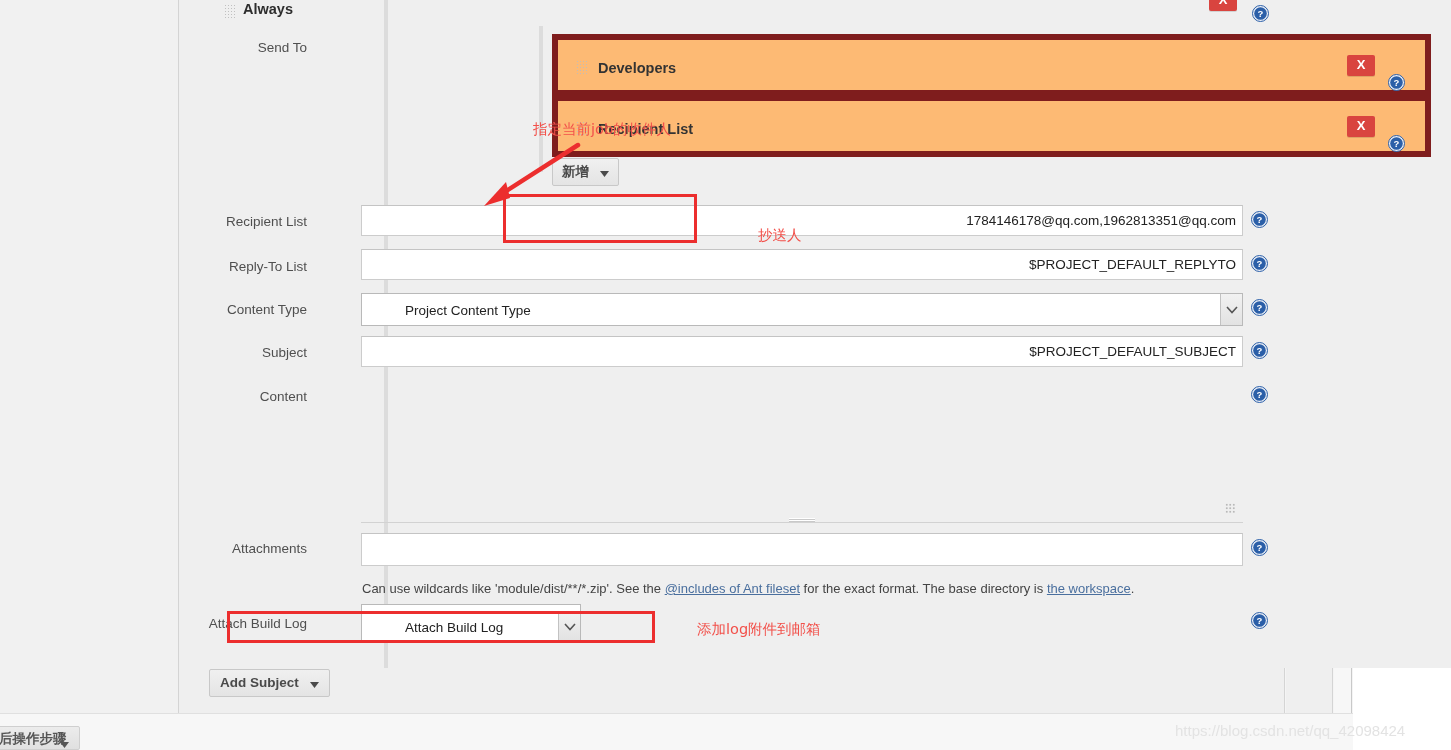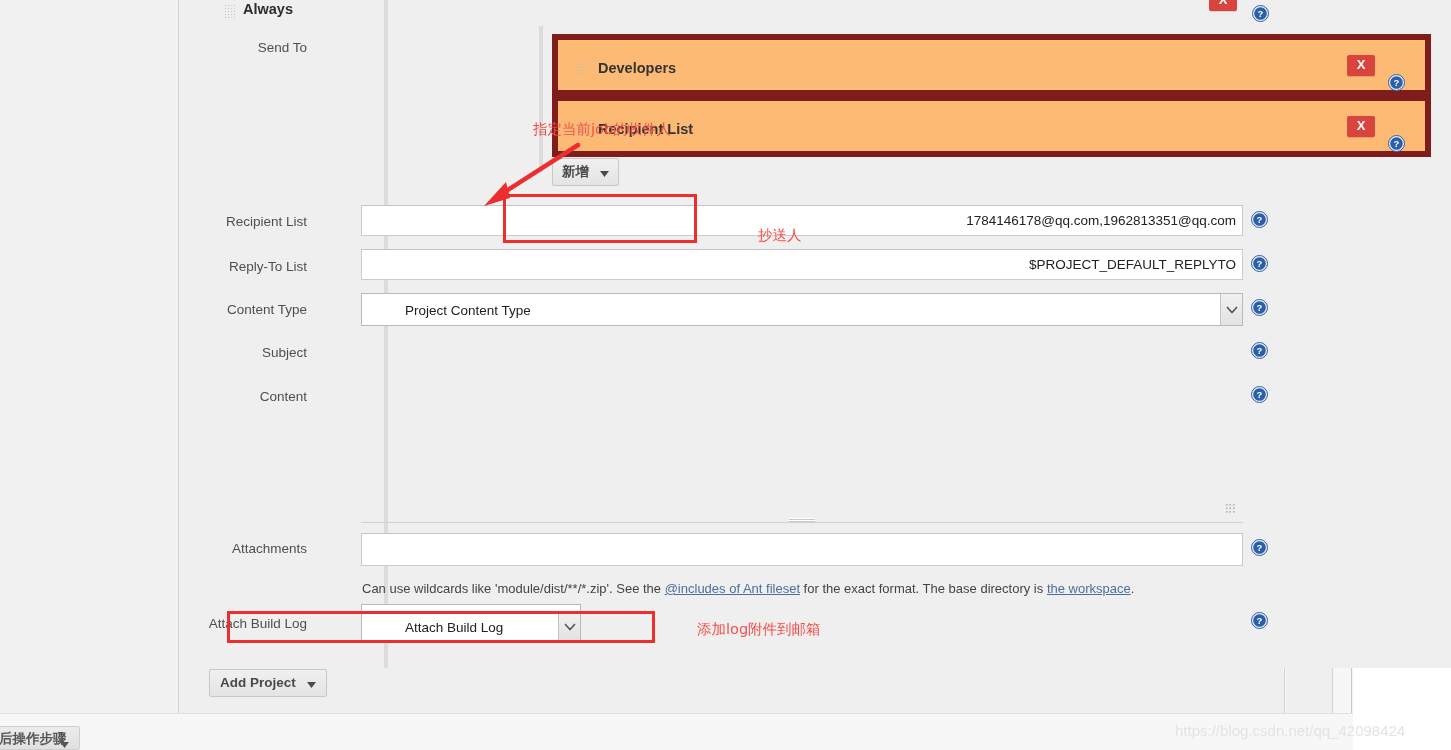--- a/index.html
+++ b/index.html
@@ -236,20 +236,21 @@
     </div>
     <div class="help-icon" style="left:1072px; top:299px;">
       <svg width="17" height="17" viewBox="0 0 17 17">
         <circle cx="8.5" cy="8.5" r="8" fill="#eaeef5" stroke="#2b5fa8" stroke-width="1"></circle>
         <circle cx="8.5" cy="8.5" r="6.3" fill="#2b5fa8"></circle>
         <text x="8.5" y="12.4" font-size="9.5" font-weight="bold" fill="#ffffff" text-anchor="middle" font-family="Liberation Sans, sans-serif">?</text>
       </svg>
     </div>
 
     <div class="flabel" style="left:0px; top:345px; width:128px;">Subject</div>
+    <input class="ftext big" type="text" style="left: 182px; top: 336px; width: 882px; height: 31px;" value="$PROJECT_DEFAULT_SUBJECT">
     <div class="help-icon" style="left:1072px; top:342px;">
       <svg width="17" height="17" viewBox="0 0 17 17">
         <circle cx="8.5" cy="8.5" r="8" fill="#eaeef5" stroke="#2b5fa8" stroke-width="1"></circle>
         <circle cx="8.5" cy="8.5" r="6.3" fill="#2b5fa8"></circle>
         <text x="8.5" y="12.4" font-size="9.5" font-weight="bold" fill="#ffffff" text-anchor="middle" font-family="Liberation Sans, sans-serif">?</text>
       </svg>
     </div>
 
     <div class="flabel" style="left:0px; top:389px; width:128px;">Content</div>
     <div class="grip" style="left:1046px; top:503px;"></div>
@@ -291,21 +292,21 @@
     </div>
     <div class="help-icon" style="left:1072px; top:612px;">
       <svg width="17" height="17" viewBox="0 0 17 17">
         <circle cx="8.5" cy="8.5" r="8" fill="#eaeef5" stroke="#2b5fa8" stroke-width="1"></circle>
         <circle cx="8.5" cy="8.5" r="6.3" fill="#2b5fa8"></circle>
         <text x="8.5" y="12.4" font-size="9.5" font-weight="bold" fill="#ffffff" text-anchor="middle" font-family="Liberation Sans, sans-serif">?</text>
       </svg>
     </div>
 
     <button class="btn" style="left:30px; top:669px; padding:5px 10px;">
-      <span>Add Project</span>
+      <span>Add Subject</span>
       <span class="caret">
         <svg width="9" height="6" viewBox="0 0 9 6">
             <polygon points="0,0 9,0 4.5,6" fill="#4a4a4a"></polygon>
           </svg>
       </span>
     </button>
 
   </div>
 
   <div class="ann-text" style="left:533px; top:120px;">指定当前job的收件人</div>

